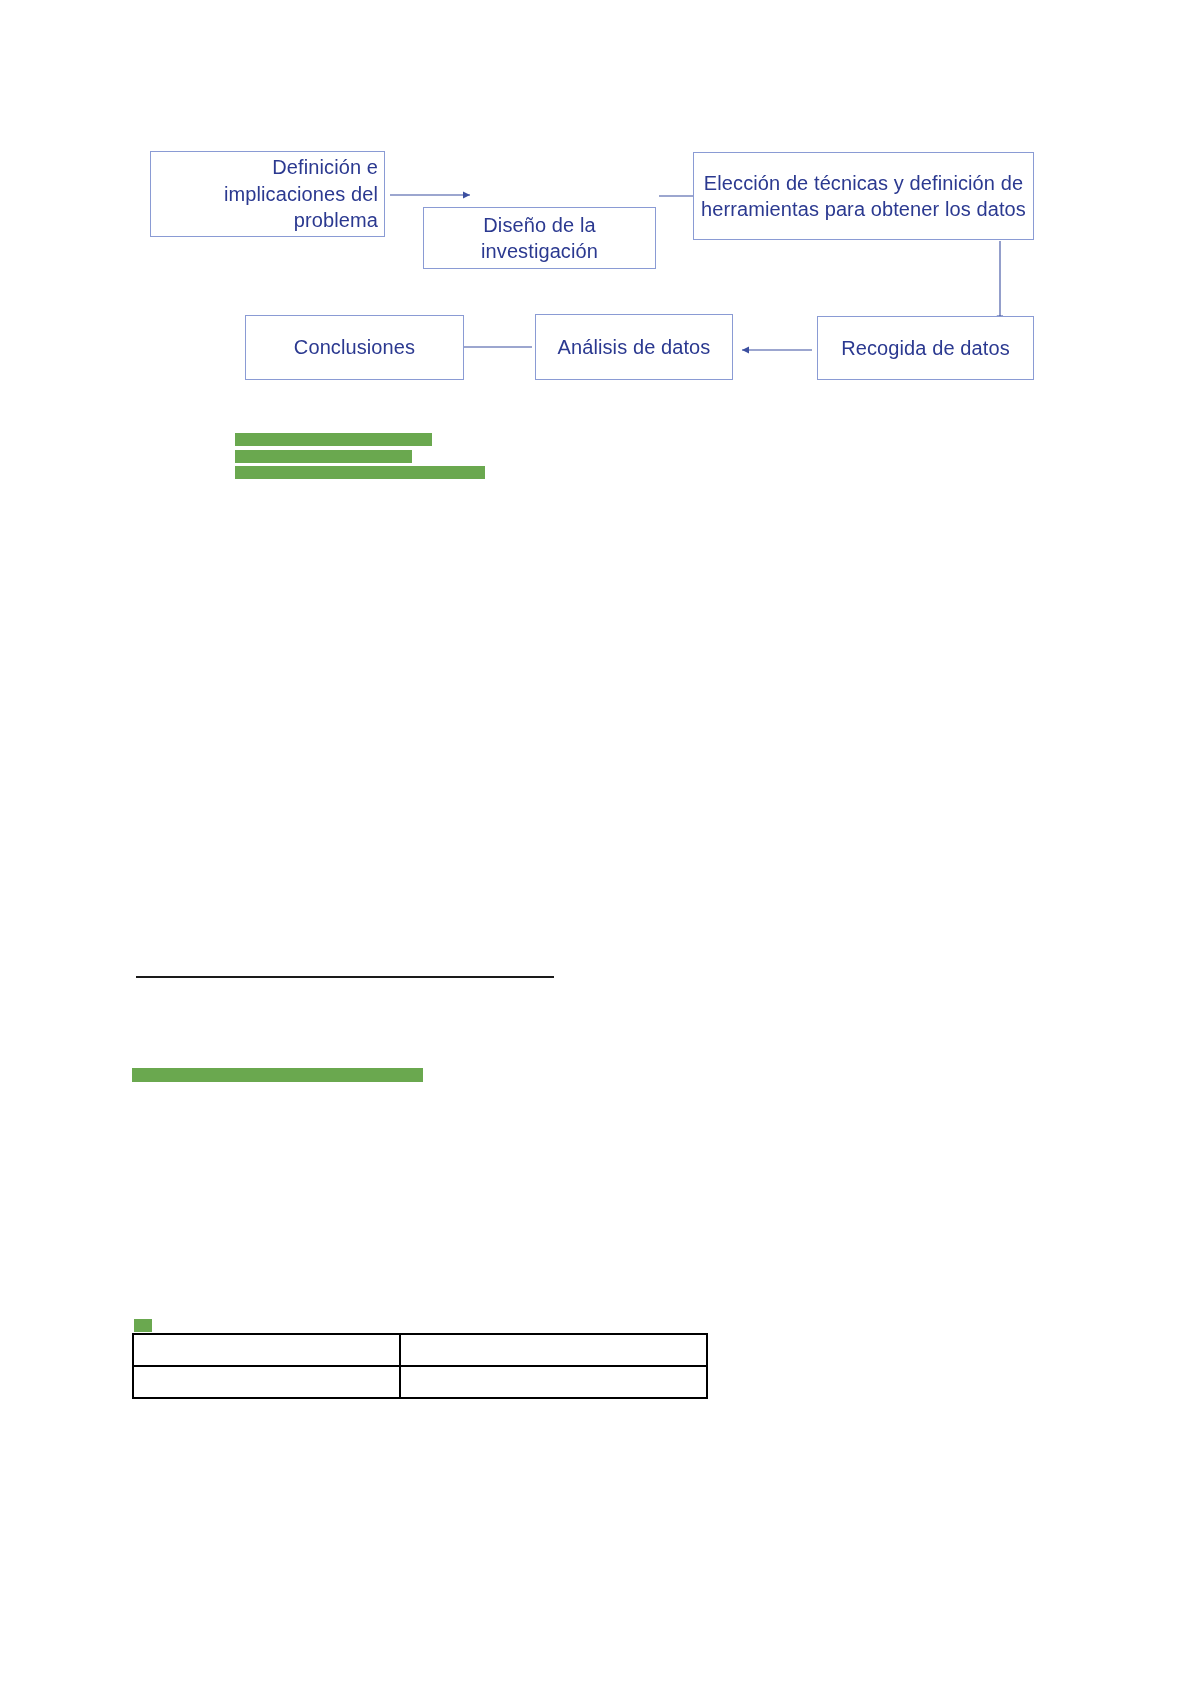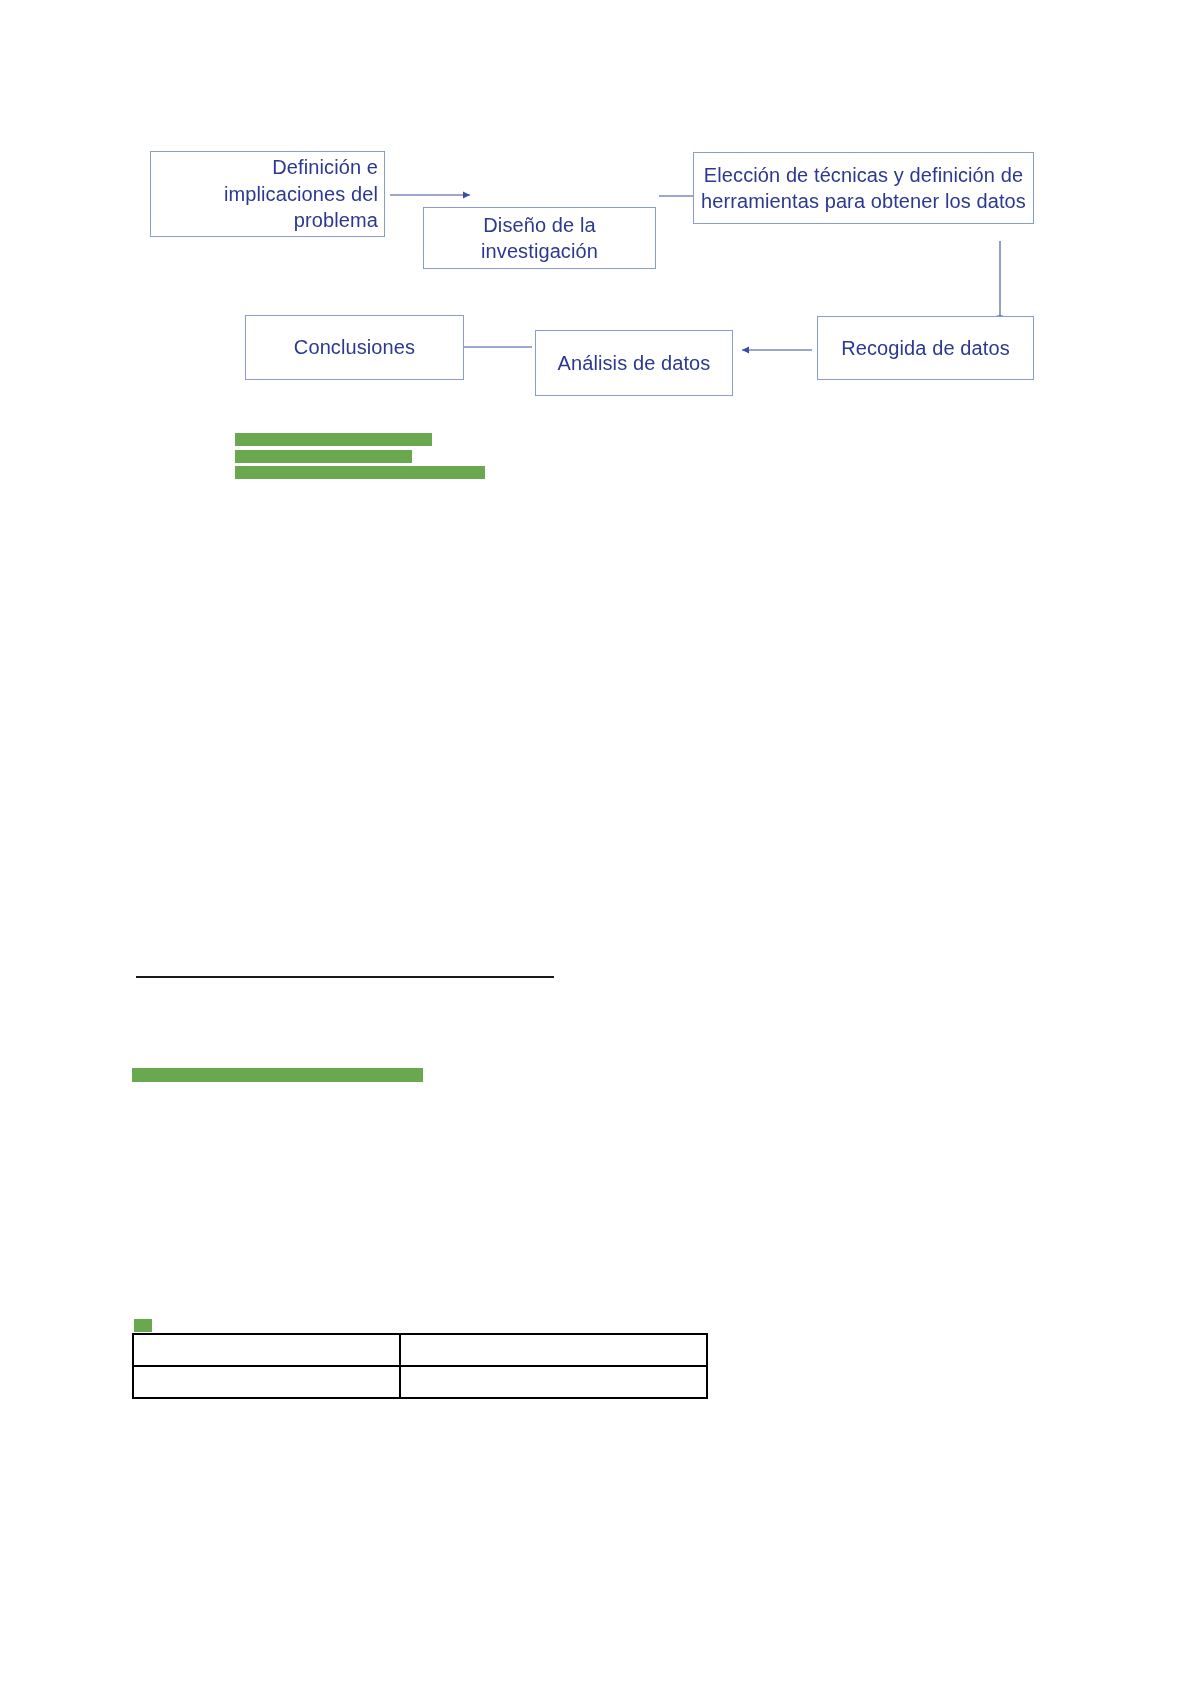--- a/index.html
+++ b/index.html
@@ -26,23 +26,23 @@
     display:flex;
     align-items:center;
     justify-content:center;
     letter-spacing:.1px;
   }
   .node span{display:block;padding:0 6px;}
 
   
   #node-definicion{left:150px;top:151px;width:235px;height:86px;text-align:right;}
   #node-diseno    {left:423px;top:163px;width:233px;height:62px;margin-top:44px;}
-  #node-eleccion  {left:693px;top:152px;width:341px;height:72px;}
+  #node-eleccion  {left:693px;top:152px;width:341px;height:88px;}
   #node-recogida  {left:817px;top:316px;width:217px;height:64px;}
-  #node-analisis  {left:535px;top:330px;width:198px;height:66px;text-align:center;}
+  #node-analisis  {left:535px;top:314px;width:198px;height:66px;text-align:center;}
   #node-conclusiones{left:245px;top:315px;width:219px;height:65px;}
 
   
   #connectors{position:absolute;left:0;top:0;width:1192px;height:420px;pointer-events:none;}
 
   
   .hl{position:absolute;background:#6aa84f;}
   #hl-1{left:235px;top:433px;width:197px;height:13px;}
   #hl-2{left:235px;top:450px;width:177px;height:13px;}
   #hl-3{left:235px;top:466px;width:250px;height:13px;}

